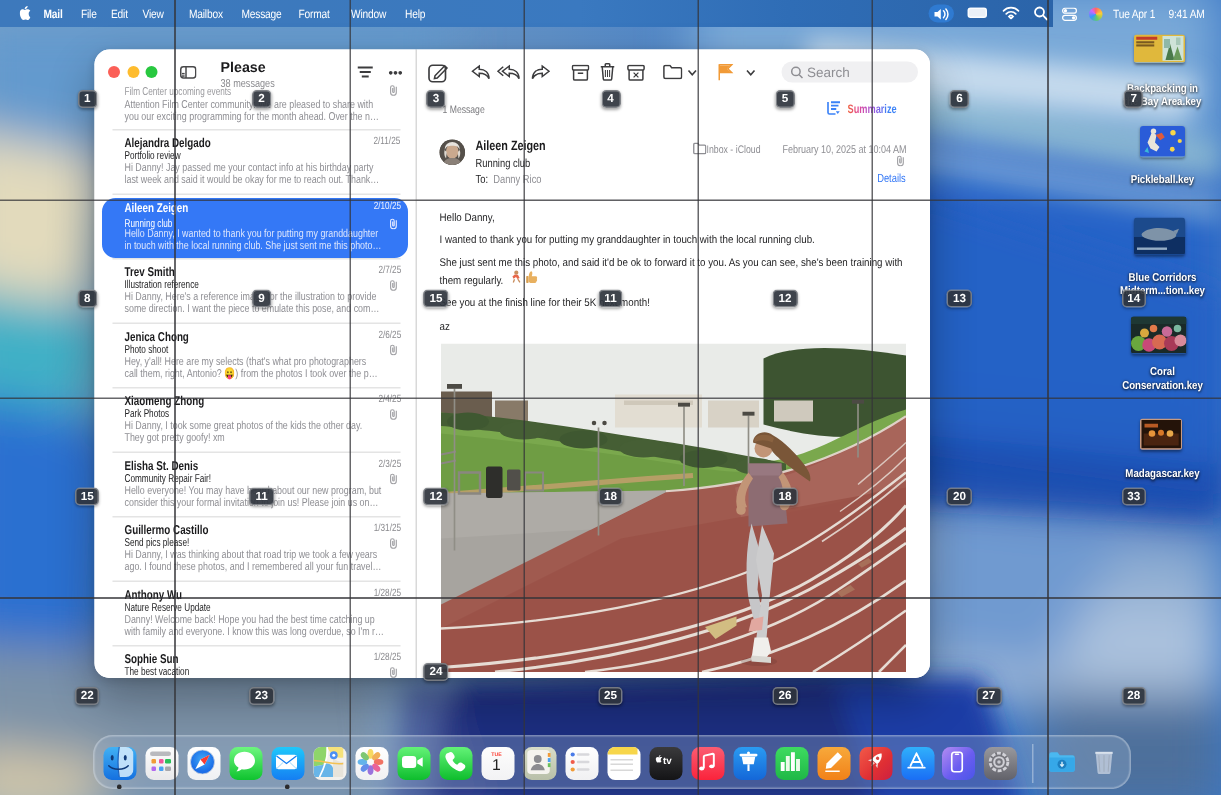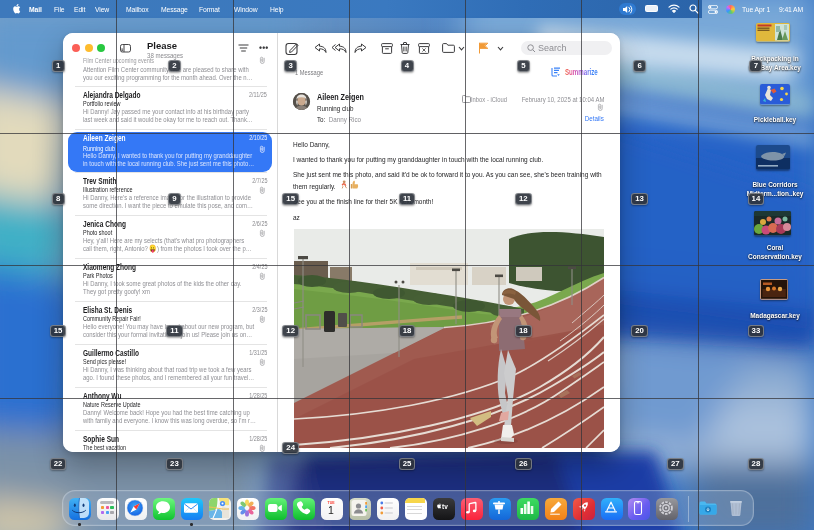--- a/index.html
+++ b/index.html
@@ -728,16 +728,16 @@
     <div class="badge abs w" style="left:282.45px;top:325.25px">12</div>
     <div class="badge abs w" style="left:398.75px;top:325.25px">18</div>
     <div class="badge abs w" style="left:515.05px;top:325.25px">18</div>
     <div class="badge abs w" style="left:631.35px;top:325.25px">20</div>
     <div class="badge abs w" style="left:747.65px;top:325.25px">33</div>
     <div class="badge abs w" style="left:49.85px;top:457.75px">22</div>
     <div class="badge abs w" style="left:166.15px;top:457.75px">23</div>
     <div class="badge abs w" style="left:282.45px;top:442px">24</div>
     <div class="badge abs w" style="left:398.75px;top:457.75px">25</div>
     <div class="badge abs w" style="left:515.05px;top:457.75px">26</div>
-    <div class="badge abs w" style="left:667px;top:457.75px">27</div>
+    <div class="badge abs w" style="left:651px;top:457.75px">27</div>
     <div class="badge abs w" style="left:747.65px;top:457.75px">28</div>
   </div>
 
 
 </body></html>

